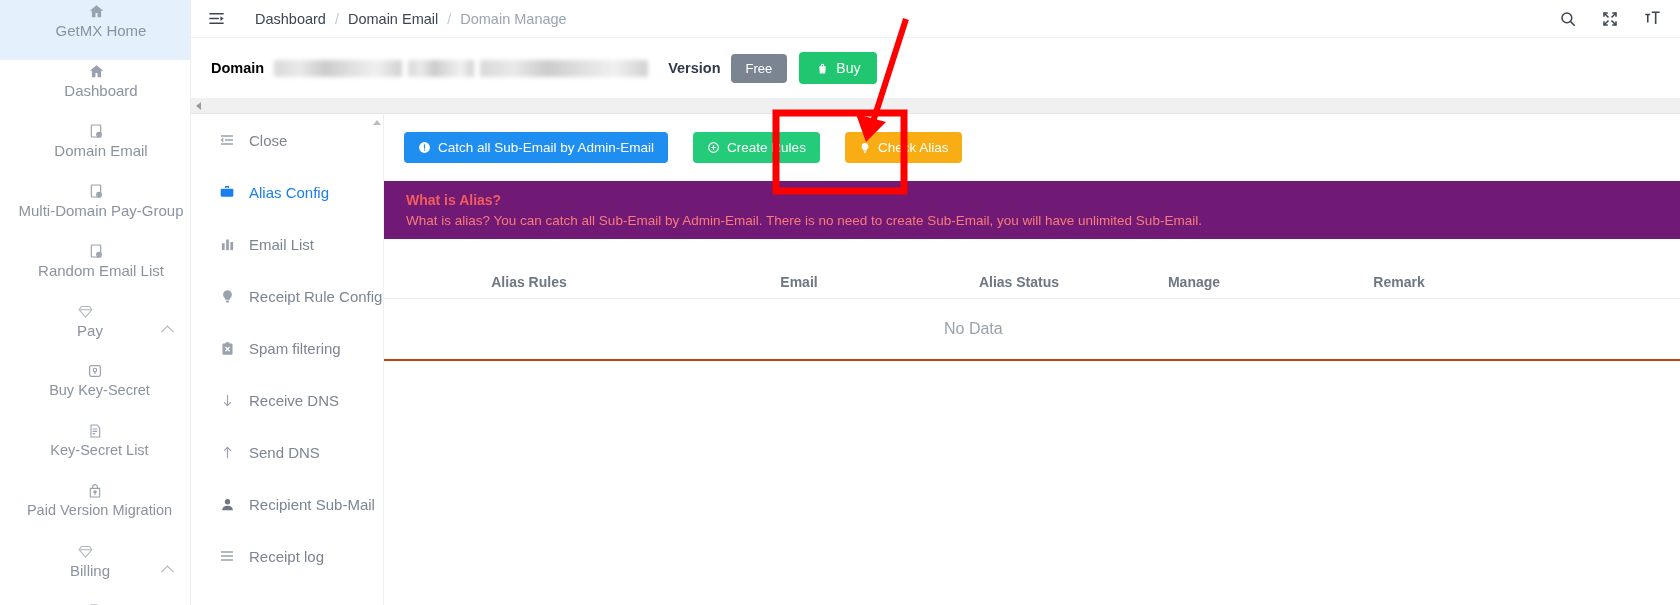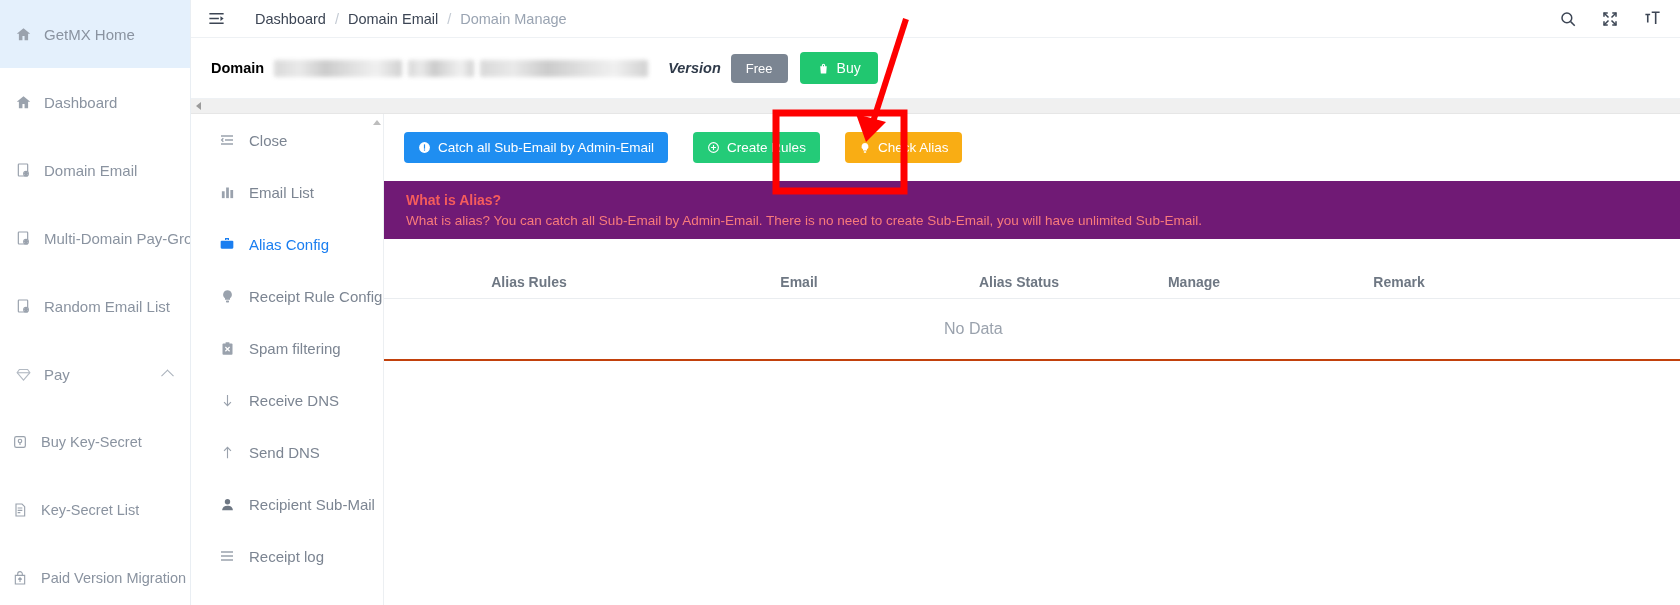--- a/index.html
+++ b/index.html
@@ -11,23 +11,23 @@
   }
   #app { position: relative; width: 1680px; height: 605px; display: flex; }
 
   
   #primary-sidebar {
     width: 191px; height: 605px; flex: 0 0 191px;
     background: #ffffff; border-right: 1px solid #e9eef3;
     position: relative; overflow: hidden;
   }
   .nav-item {
-    display: flex; align-items: center; height: 68px;
+    display: flex; align-items: center; height: 60px;
     padding-left: 12px; color: #8a93a0; font-size: 15px;
-    cursor: pointer; white-space: nowrap;
+    cursor: pointer; white-space: nowrap; flex-direction: column;
   }
   .nav-item.active { background: #e4f0fc; }
   .nav-item .nav-ico {
     width: 22px; height: 22px; flex: 0 0 22px;
     display: inline-flex; align-items: center; justify-content: center;
     margin-right: 10px; color: #9aa2ad;
   }
   .nav-item.sub { padding-left: 9px; font-size: 14.5px; }
   .nav-item.group { justify-content: flex-start; position: relative; padding-right: 22px; }
   .nav-item .caret {
@@ -59,21 +59,21 @@
     height: 61px; flex: 0 0 61px; background: #fff;
     display: flex; align-items: center; padding-left: 20px;
     border-bottom: 1px solid #eef1f4;
   }
   #domain-strip .dlabel { font-size: 14.5px; color: #000000; font-weight: bold; margin-right: 10px; }
   .blur-chip {
     height: 17px; border-radius: 2px; margin-right: 6px;
     background: linear-gradient(90deg,#d7d7d7,#e9e9e9,#c9c9c9,#dedede,#f0f0f0,#cfcfcf);
     filter: blur(2.2px); opacity: .95;
   }
-  #version-label { font-size: 14.5px; color: #303b4a; font-weight: bold; margin: 0 10px 0 14px; font-style: italic; }
+  #version-label { font-size: 14.5px; color: #303b4a; font-weight: bold; margin: 0 10px 0 14px; }
   .btn { border: none; border-radius: 4px; cursor: pointer; font-family: inherit; }
   #free-badge {
     background: #7b8592; color: #fff; font-size: 13px;
     padding: 7px 15px; border-radius: 4px;
   }
   #buy-btn {
     background: #21c770; color: #fff; font-size: 14px;
     padding: 8px 17px; margin-left: 12px; display: inline-flex; align-items: center; gap: 7px;
   }
 
@@ -335,39 +335,39 @@
         <div class="sm-item">
           <span class="sm-ico">
             <svg width="16" height="16" viewBox="0 0 24 24" fill="none" stroke="#9aa2ad" stroke-width="2">
               <path d="M3 6h18M9 12h12M3 18h18"></path>
                 <path d="M6.5 9.5 4 12l2.5 2.5"></path>
             </svg>
           </span>
           <span>Close</span>
         </div>
 
+        <div class="sm-item active">
+          <span class="sm-ico">
+            <svg width="16" height="16" viewBox="0 0 24 24" fill="#1a7ef0">
+                <path d="M9 3h6v3h-2V5h-2v1H9z"></path>
+                <rect x="2.5" y="7" width="19" height="12" rx="1.6"></rect>
+              </svg>
+          </span>
+          <span>Alias Config</span>
+        </div>
+
         <div class="sm-item">
           <span class="sm-ico">
             <svg width="15" height="15" viewBox="0 0 24 24" fill="#9aa2ad">
                 <rect x="3" y="10" width="4.4" height="11"></rect>
                 <rect x="9.8" y="4" width="4.4" height="17"></rect>
                 <rect x="16.6" y="8" width="4.4" height="13"></rect>
               </svg>
           </span>
           <span>Email List</span>
-        </div>
-
-        <div class="sm-item active">
-          <span class="sm-ico">
-            <svg width="16" height="16" viewBox="0 0 24 24" fill="#1a7ef0">
-                <path d="M9 3h6v3h-2V5h-2v1H9z"></path>
-                <rect x="2.5" y="7" width="19" height="12" rx="1.6"></rect>
-              </svg>
-          </span>
-          <span>Alias Config</span>
         </div>
 
         <div class="sm-item">
           <span class="sm-ico">
             <svg width="15" height="15" viewBox="0 0 24 24" fill="#9aa2ad">
                 <path d="M12 2a7 7 0 0 0-4 12.7V17h8v-2.3A7 7 0 0 0 12 2z"></path>
                 <rect x="9.6" y="18.3" width="4.8" height="3.2" rx="1"></rect>
               </svg>
           </span>
           <span>Receipt Rule Config</span>

